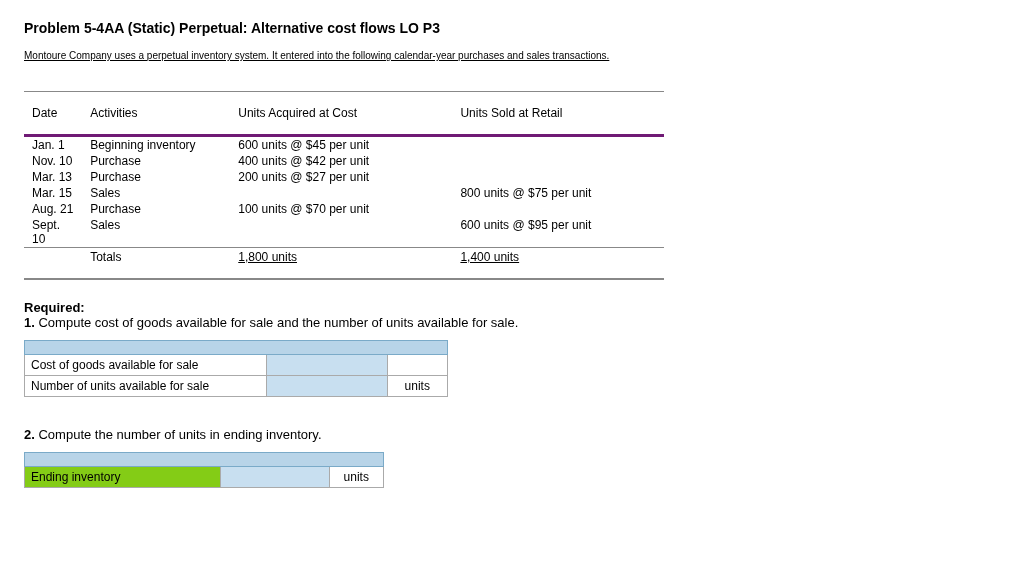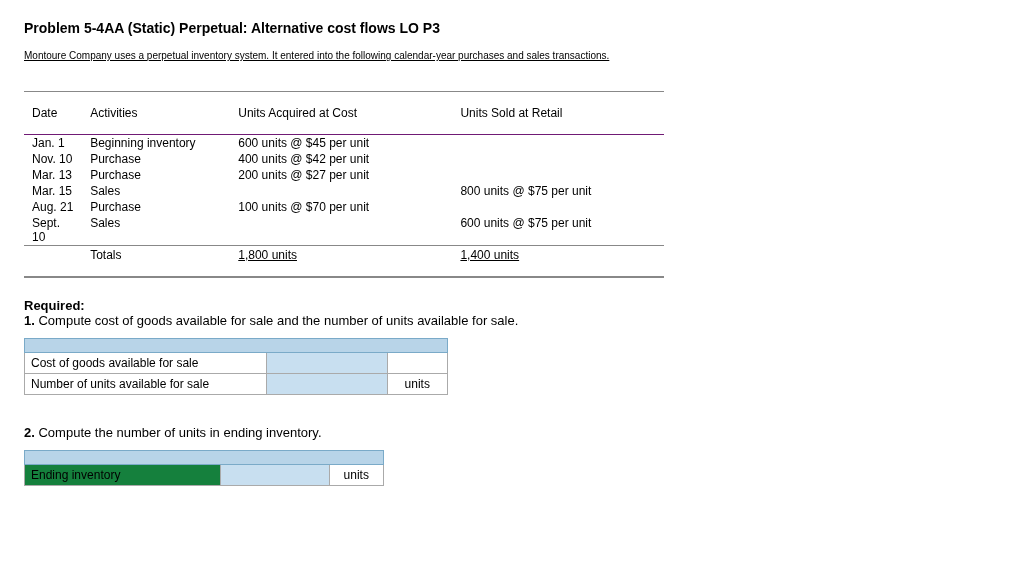--- a/index.html
+++ b/index.html
@@ -24,21 +24,21 @@
     }
     
     .inventory-table {
       width: 640px;
       border-collapse: collapse;
       font-size: 12px;
       margin-bottom: 20px;
     }
     .inventory-table th {
       border-top: 1px solid #888;
-      border-bottom: 1px solid #701a75;
+      border-bottom: 3px solid #701a75;
       padding: 14px 8px;
       text-align: left;
       font-weight: normal;
       font-size: 12px;
       margin-top: 48px;
     }
     .inventory-table td {
       padding: 1px 8px;
       vertical-align: top;
     }
@@ -106,21 +106,21 @@
       height: 14px;
       border: 1px solid #7aaac8;
     }
     .answer-table-2 tbody tr td {
       border: 1px solid #aaa;
       padding: 3px 6px;
       font-size: 12px;
     }
     .answer-table-2 tbody tr td.label-cell {
       width: 180px;
-      background: #15803d;
+      background: #84cc16;
     }
     .answer-table-2 tbody tr td.input-cell {
       width: 100px;
       background: #c8dff0;
     }
     .answer-table-2 tbody tr td.units-cell {
       width: 50px;
       background: #fff;
       text-align: center;
     }
@@ -178,21 +178,21 @@
       <tr>
       <td class="col-date">Aug. 21</td>
       <td class="col-activity">Purchase</td>
       <td class="col-acquired">100 units @ $70 per unit</td>
       <td class="col-sold"></td>
     </tr>
       <tr>
       <td class="col-date">Sept. 10</td>
       <td class="col-activity">Sales</td>
       <td class="col-acquired"></td>
-      <td class="col-sold">600 units @ $75 per unit</td>
+      <td class="col-sold">600 units @ $95 per unit</td>
     </tr>
       <tr class="totals-row">
     <td></td>
     <td>Totals</td>
     <td><u>1,800 units</u></td>
     <td><u>1,400 units</u></td>
   </tr>
     </tbody>
 </table>
 

